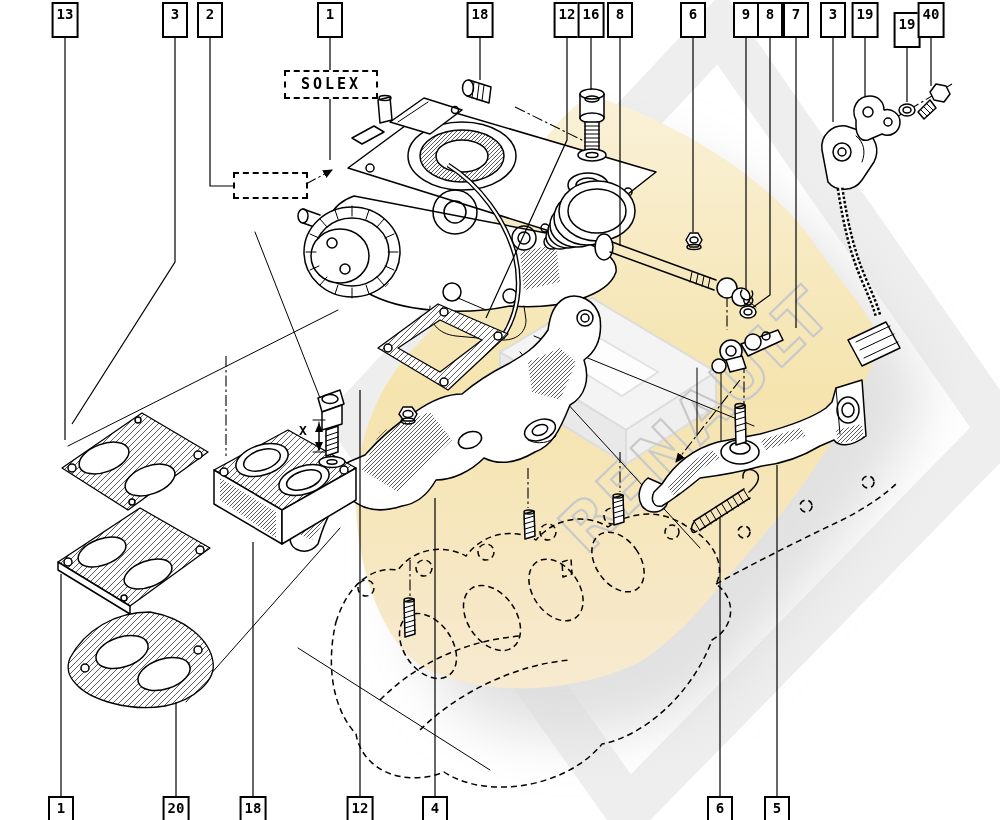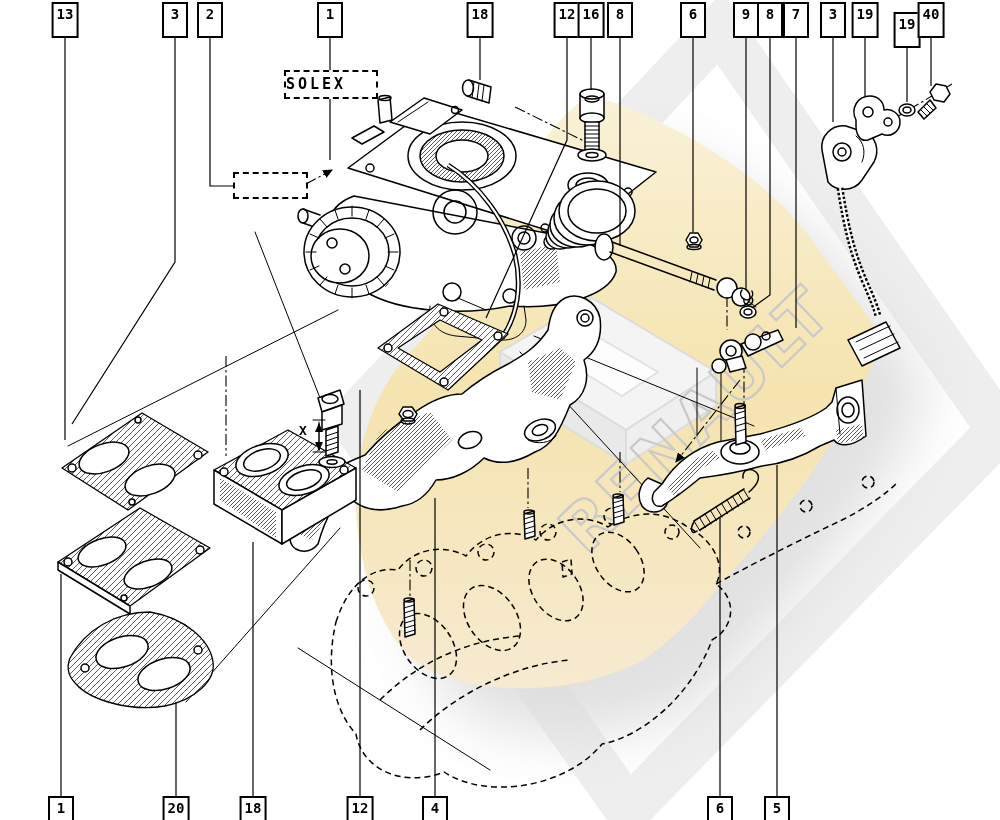--- a/index.html
+++ b/index.html
@@ -13,21 +13,21 @@
   .h2{fill:url(#hatch2);stroke:none}
   .thin{stroke:#000;stroke-width:1;fill:none;stroke-linecap:round}
   .dash{stroke:#000;stroke-width:1.5;fill:none;stroke-dasharray:6 4;stroke-linejoin:round}
   .dd{stroke:#000;stroke-width:1.1;fill:none;stroke-dasharray:11 3 2.5 3}
   .ldr{stroke:#000;stroke-width:1.2;fill:none}
   
   .co{position:absolute;transform:translateX(-50%);min-width:16px;padding:1px 3px 12px 3px;
       height:19px;border:2px solid #000;background:#fff;color:#000;text-align:center;
       font:bold 14px/18px "DejaVu Sans Mono",monospace;letter-spacing:0;}
   .brandbox{position:absolute;left:284px;top:70px;width:90px;height:25px;border:2px dashed #000;
-      background:#fff;text-align:left;font:bold 15px/25px "DejaVu Sans Mono",monospace;
+      background:#fff;text-align:center;font:bold 15px/25px "DejaVu Sans Mono",monospace;
       letter-spacing:3px;color:#000;}
   .idbox{position:absolute;left:233px;top:172px;width:71px;height:23px;border:2px dashed #000;
       background:transparent;}
   .dimx{position:absolute;left:299px;top:424px;font:bold 13px/13px "DejaVu Sans Mono",monospace;color:#000;}
 </style>
 </head>
 <body>
 
 <div id="stage">
 

